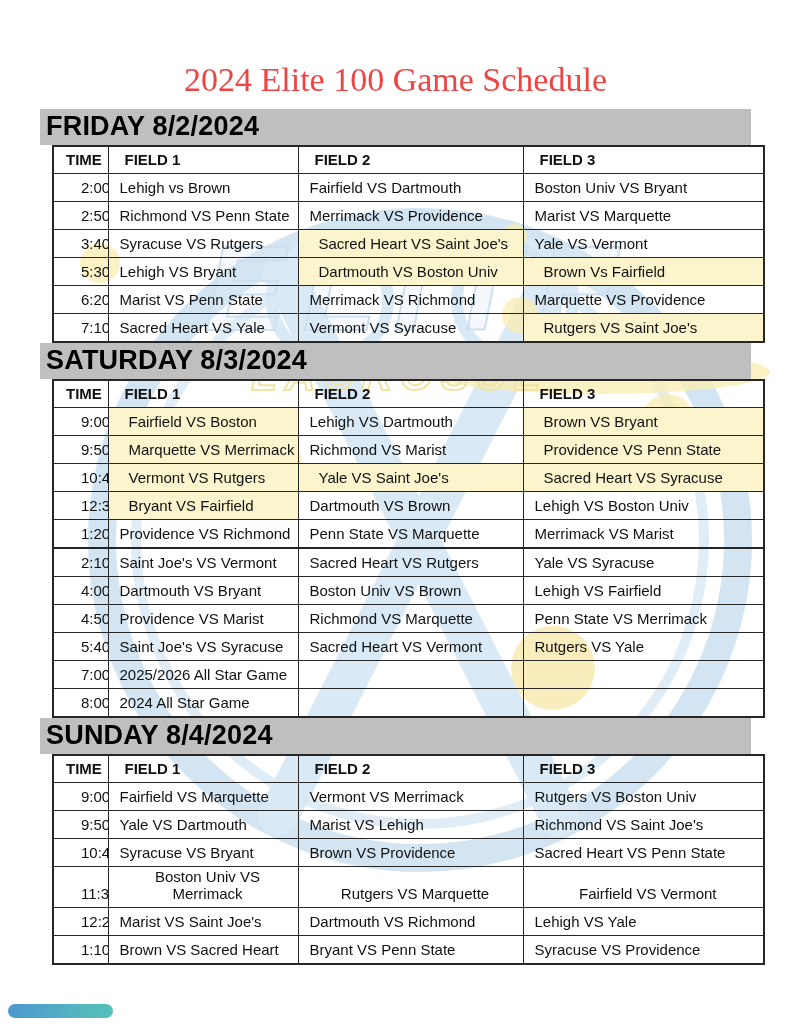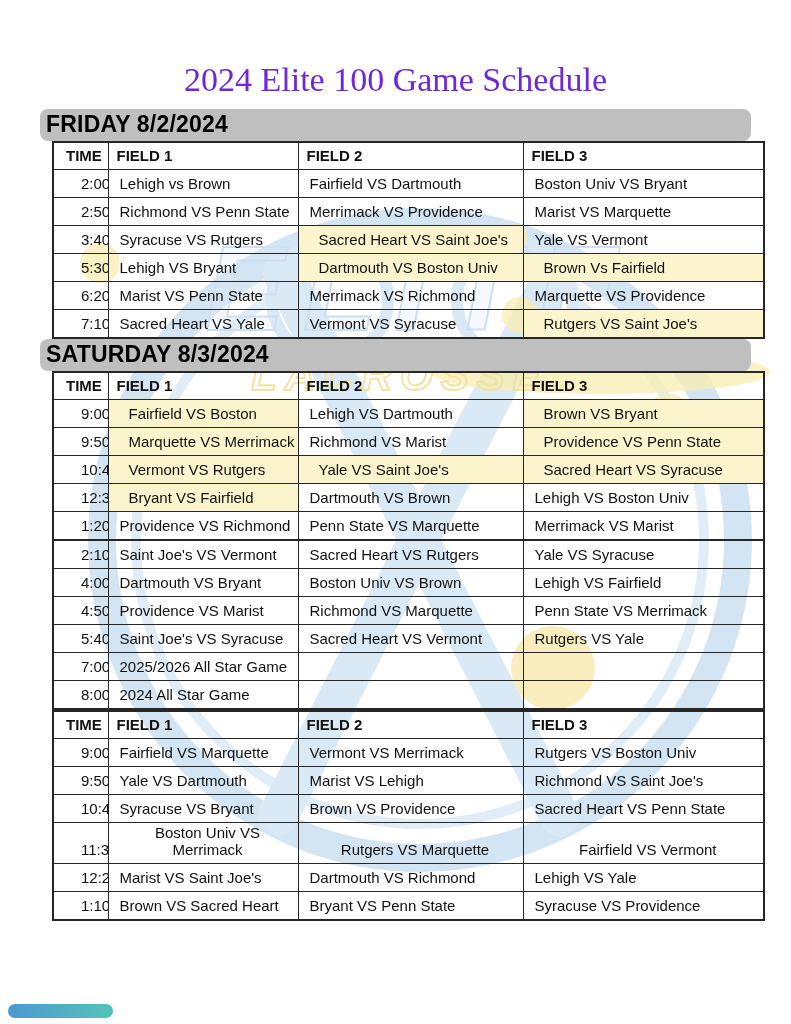--- a/index.html
+++ b/index.html
@@ -4,41 +4,41 @@
 <style>
   html,body{margin:0;padding:0;background:#ffffff;}
   .page{
     position:relative;width:791px;height:1024px;overflow:hidden;
     background:#ffffff;font-family:"Liberation Sans",sans-serif;color:#000;
   }
   .watermark{position:absolute;left:0;top:0;width:791px;height:1024px;z-index:0;}
   .content{position:absolute;left:40px;top:0;width:711px;z-index:1;}
   h1.title{
     font-family:"Liberation Serif",serif;font-weight:400;font-size:34px;
-    line-height:1.15;text-align:center;margin:60px 0 10px 0;color:#6d28d9;
+    line-height:1.15;text-align:center;margin:60px 0 10px 0;color:#ef4444;
   }
   .day-header{
-    background:#bfbfbf;color:#000;font-weight:700;font-size:23px;
-    padding:2px 4px 3px 6px;letter-spacing:0.2px;border-radius:8px;
+    background:#bfbfbf;color:#000;font-weight:700;font-size:27px;
+    padding:2px 4px 3px 6px;letter-spacing:0.2px;
   }
   table.sched{
     border-collapse:collapse;width:711px;table-layout:fixed;
     border:2px solid #262626;background:transparent;margin-left:12px;
   }
   .sched th,.sched td{
     border:1px solid #262626;font-size:15px;color:#111;
     vertical-align:bottom;padding:0 2px 5px 0;overflow:hidden;
   }
   .sched thead th{font-weight:700;height:21px;text-align:left;}
   .sched td{height:22px;}
   .sched tr.tall td{height:35px;text-align:center;}
   .sched tr.thick-top td{border-top:2px solid #262626;}
   th.c-time{padding-left:12px;}
   td.c-time{padding-left:27px;}
-  th.c-field{padding-left:8px;}
+  th.c-field{padding-left:16px;}
   td.c-field{padding-left:11px;white-space:pre-line;}
   td.hl{background:#fbf4cd;padding-left:20px;}
 </style>
 </head>
 <body>
 
 <div class="page">
 
   <svg class="watermark" width="791" height="1024" viewBox="0 0 791 1024" aria-hidden="true">
     <defs>
@@ -213,20 +213,21 @@
               <tr>
                 <td class="c-time">8:00</td>
                 <td class="c-field">2024 All Star Game</td>
                 <td class="c-field"></td>
                 <td class="c-field"></td>
               </tr>
             </tbody>
           </table>
         </section>
         <section>
+          <div class="day-header">SUNDAY 8/4/2024</div>
           <table class="sched">
             <colgroup>
               <col style="width: 55px;">
               <col style="width: 190px;">
               <col style="width: 225px;">
               <col style="width: 241px;">
             </colgroup>
             <thead>
               <tr>
                 <th class="c-time">TIME</th>

